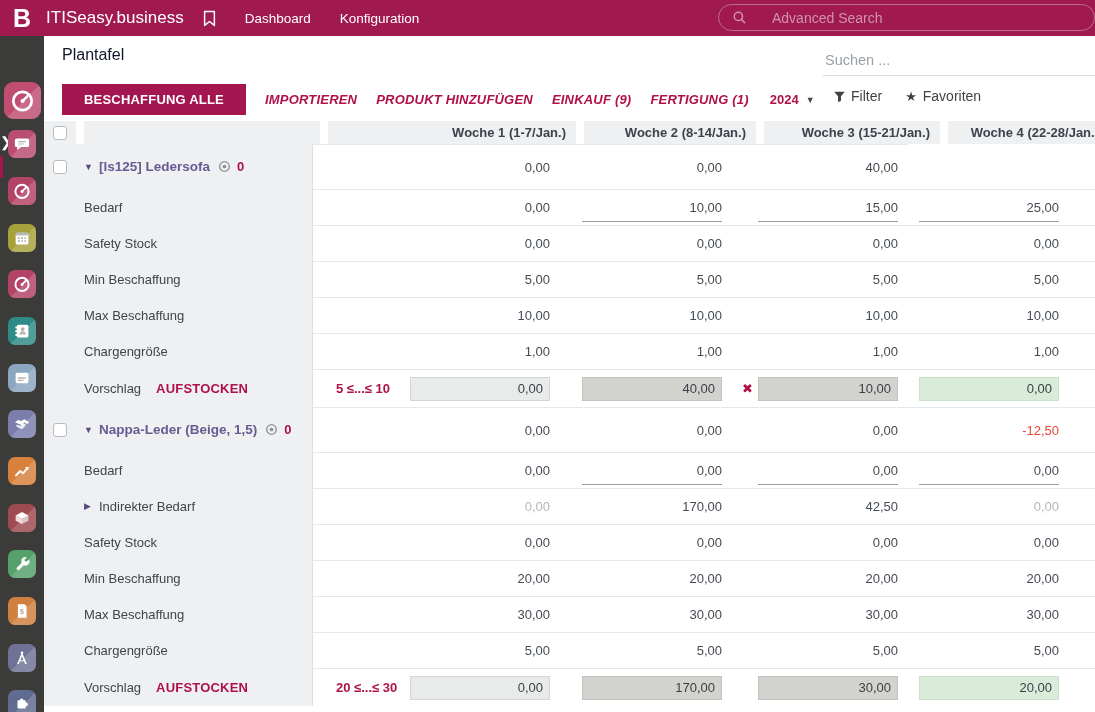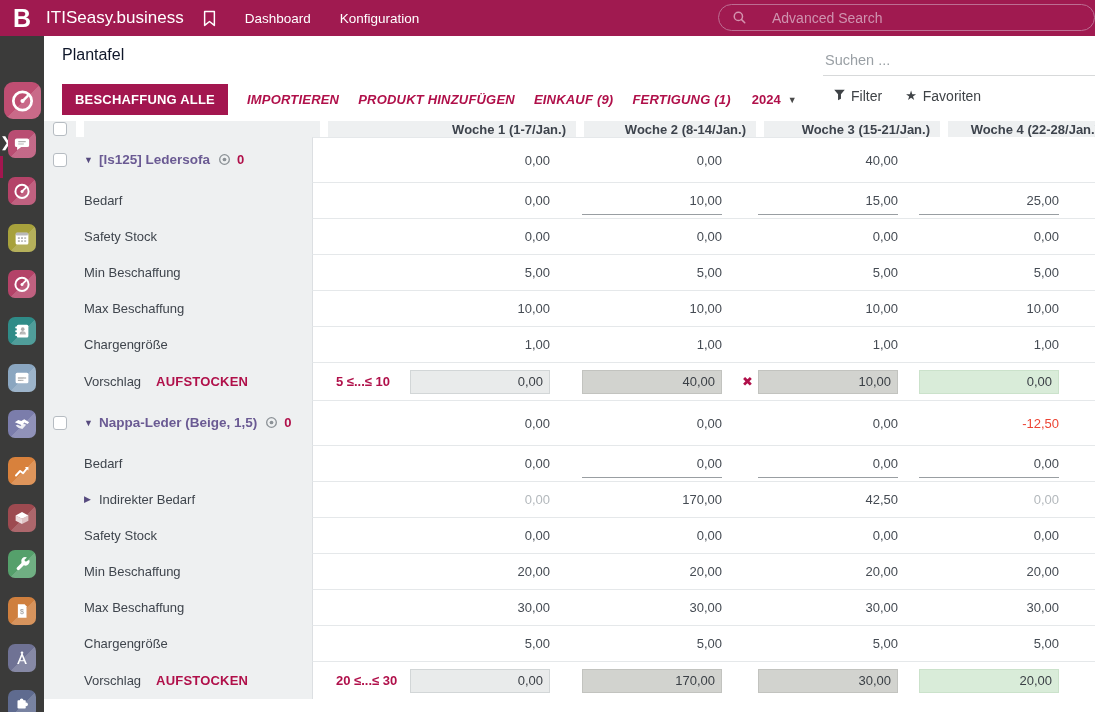--- a/index.html
+++ b/index.html
@@ -34,37 +34,37 @@
   
   .content { position:absolute; left:44px; top:36px; width:1051px; height:676px; background:#fff; }
   .page-title { position:absolute; left:18px; top:10px; font-size:16px; font-weight:normal; color:#0f172a; }
   .record-search { position:absolute; left:779px; top:12px; width:272px; border-bottom:1px solid #d7d9da; }
   .record-search input { width:100%; border:none; outline:none; font-size:14.5px; padding:4px 2px 7px 2px;
     color:#555; font-family:inherit; background:transparent; }
   .record-search input::placeholder { color:#9aa0a5; }
 
   .actions { position:absolute; left:18px; top:48px; display:flex; align-items:center; }
   .btn-primary { background:var(--c-accent,#a3164f); color:#fff; border:none; font-size:13px; font-weight:bold;
-    padding:8px 13px; letter-spacing:.2px; cursor:pointer; font-family:inherit; }
+    padding:8px 22px; letter-spacing:.2px; cursor:pointer; font-family:inherit; }
   .alink { color:var(--c-crimson,#b0104a); font-size:13px; font-weight:bold; margin-left:19px;
     text-decoration:none; cursor:pointer; letter-spacing:.2px;font-style:italic; }
   .year { display:flex; align-items:center; margin-left:21px; cursor:pointer; }
   .year .yr { color:var(--c-crimson,#b0104a); font-size:13px; font-weight:bold; }
   .year .caret { color:#4a4a4a; font-size:9px; margin-left:7px; }
   .filter-group { position:absolute; left:789px; top:52px; display:flex; align-items:center;
     font-size:14px; color:#3f4347; font-weight:500; }
-  .filter-group .grp { display:flex; cursor:pointer; }
+  .filter-group .grp { display:flex; align-items:center; cursor:pointer; }
   .filter-group .grp + .grp { margin-left:23px; }
   .filter-group .star { font-size:13px; margin-right:6px; color:#3f4347; }
   .filter-group .lbl { margin-left:5px; }
 
   
   #mps-table { position:absolute; left:0; top:85px; width:1051px; }
   .trow { display:grid; grid-template-columns:32px 236px 248px 172px 176px 187px; }
-  .trow.head { height:16px;gap:8px; }
+  .trow.head { height:23px;gap:8px; }
   .trow.r-prod { height:45px; }
   .trow.r-met { height:36px; }
   .trow.r-sug { height:38px; }
   .gcell { background:var(--c-gray,#eef0f1); display:flex; align-items:center; }
   .c-check { justify-content:center; }
   .cb { width:14px; height:14px; border:1px solid #b6bcc2; border-radius:3px; background:#fff; cursor:pointer; }
   .c-label { padding-left:8px; gap:6px; }
   .wcell { background:#fff; border-top:1px solid #e5e8ea; display:flex; align-items:center;
     justify-content:flex-end; padding-right:10px; font-size:13px; color:#454b53; }
   .wcell.first { border-left:1px solid #dcdfe2; }

